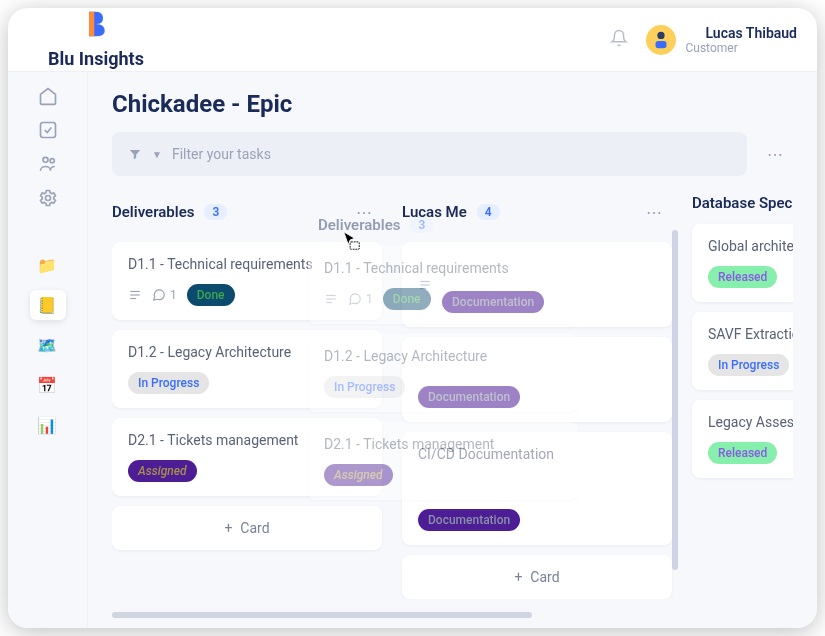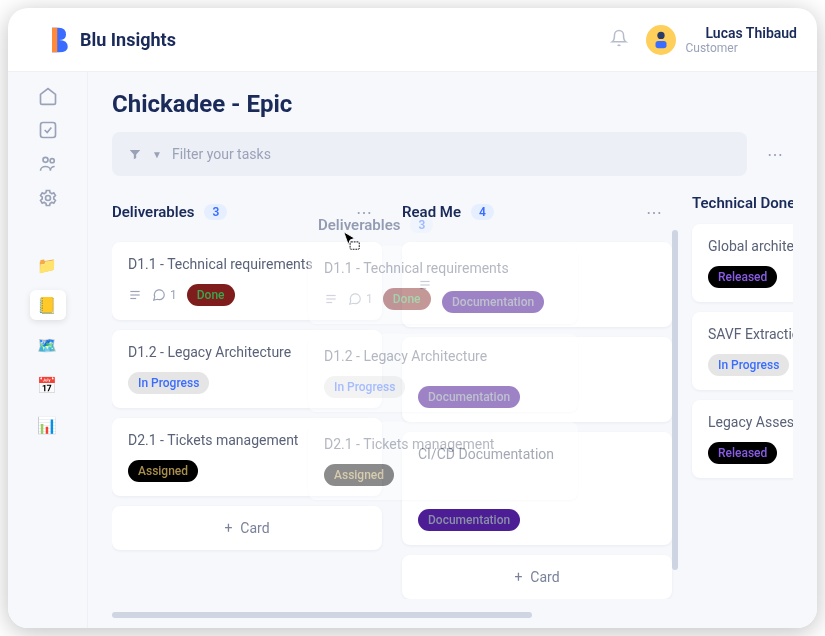--- a/index.html
+++ b/index.html
@@ -1,19 +1,19 @@
 <!DOCTYPE html>
 <html><head>
 <meta charset="utf-8">
 <style>
 * { box-sizing: border-box; margin: 0; padding: 0; }
 body { font-family: -apple-system, BlinkMacSystemFont, "Segoe UI", Roboto, sans-serif; background: #fff; width: 825px; height: 636px; overflow: hidden; position: relative; }
 .window { position: absolute; top: 8px; left: 8px; right: 8px; bottom: 8px; background: #fff; border-radius: 20px; box-shadow: 0 4px 24px rgba(0,0,0,0.25); overflow: hidden; }
 .topbar { height: 64px; display: flex; align-items: center; padding: 0 20px 0 40px; border-bottom: 1px solid #eef0f5; }
-.brand { display: flex; align-items: center; gap: 10px; font-weight: 700; color: #1a2b5a; font-size: 18px; }
+.brand { display: flex; align-items: center; gap: 10px; font-weight: 700; color: #1a2b5a; font-size: 18px; flex-direction: column; }
 .brand-logo { width: 22px; height: 28px; }
 .topbar-right { margin-left: auto; display: flex; align-items: center; gap: 18px; }
 .bell { color: #b6bccb; }
 .avatar { width: 30px; height: 30px; border-radius: 50%; background: #ffcf5c; display:flex; align-items:center; justify-content:center; }
 .user { display: flex; align-items: center; gap: 10px; }
 .user-name { font-weight: 600; color: #1a2b5a; font-size: 14px; padding-left: 20px; }
 .user-role { font-size: 12px; color: #9aa2b8; }
 .body { display: flex; height: calc(100% - 64px); }
 .leftnav { width: 80px; background: #f6f8fc; padding-top: 12px; display: flex; flex-direction: column; align-items: center; gap: 10px; border-right: 1px solid #eef0f5; }
 .nav-icon { width: 24px; height: 24px; color: #9aa2b8; display:flex; align-items:center; justify-content:center; }
@@ -29,25 +29,25 @@
 .col { width: 270px; flex: 0 0 270px; }
 .col-head { display:flex; align-items:center; gap: 10px; padding: 4px 0 12px; }
 .col-title { font-weight: 600; color: #1a2b5a; font-size: 15px; }
 .col-count { background: #e6efff; color: #3a6dff; font-size: 12px; font-weight:600; border-radius: 10px; padding: 1px 8px; }
 .col-head .more-btn { margin-left:auto; }
 .card { background: #fff; border-radius: 8px; padding: 14px 16px; margin-bottom: 10px; box-shadow: 0 1px 3px rgba(20,30,60,0.06); }
 .card-title { color: #5a6278; font-size: 14px; margin-bottom: 12px; }
 .card-meta { display:flex; align-items:center; gap: 10px; }
 .mini-icon { color:#9aa2b8; display:inline-flex; align-items:center; gap:4px; font-size:12px; }
 .tag { font-size: 12px; padding: 4px 10px; border-radius: 12px; font-weight: 500; display:inline-block; }
-.tag.done { background: #7f1d1d; color: #3aa64d; }
+.tag.done { background: #0c4a6e; color: #3aa64d; }
 .tag.progress { background: #e5e5e5; color: #3a6dff; }
-.tag.assigned { background: #000000; color: #a98f4d; }
+.tag.assigned { background: #4c1d95; color: #a98f4d; font-style: italic; }
 .tag.doc { background: #4c1d95; color: #8a90a6; margin-top: 35px; }
-.tag.released { background: #000000; color: #8a5ce6; }
+.tag.released { background: #86efac; color: #8a5ce6; }
 .add-card { background:#fff; border-radius:8px; padding:14px; text-align:center; color:#7a829a; font-size:14px; box-shadow: 0 1px 3px rgba(20,30,60,0.06); cursor:pointer; display:flex; align-items:center; justify-content:center; gap:8px; }
 .board-scroll { position:absolute; left:24px; bottom:10px; width:420px; height:6px; background:#d0d5e2; border-radius:3px; }
 .vscroll { position:absolute; right:-6px; top:0; width:6px; height:340px; background:#cfd4e2; border-radius:3px; }
 .board-wrap { position: relative; }
 
 .ghost-col { position:absolute; top: 140px; left: 220px; width: 270px; opacity: 0.45; pointer-events:none; }
 .ghost-col .col-head { padding-left: 10px; }
 .ghost-col .card { background:#fff; }
 .cursor { position:absolute; top: 158px; left: 252px; z-index: 50; }
 </style>
@@ -188,21 +188,21 @@
                 </div>
             </div>
             <div class="add-card">
                 <span>+</span>
                 <span>Card</span>
               </div>
           </div>
 
           <div class="col">
             <div class="col-head">
-              <span class="col-title">Read Me</span>
+              <span class="col-title">Lucas Me</span>
               <span class="col-count">4</span>
               <div class="more-btn">
                   <span>⋯</span>
                 </div>
             </div>
             <div class="card">
               <div class="card-meta">
                 <span class="mini-icon">
                     <svg width="14" height="14" viewBox="0 0 24 24" fill="none" stroke="currentColor" stroke-width="2">
                       <line x1="4" y1="6" x2="20" y2="6"></line>
@@ -225,21 +225,21 @@
                 </div>
             </div>
             <div class="add-card">
                 <span>+</span>
                 <span>Card</span>
               </div>
           </div>
 
           <div class="col">
             <div class="col-head">
-              <span class="col-title">Technical Done</span>
+              <span class="col-title">Database Spec</span>
             </div>
             <div class="card">
               <div class="card-title">Global architecture</div>
               <div class="card-meta">
                   <span class="tag released">Released</span>
                 </div>
             </div>
             <div class="card">
               <div class="card-title">SAVF Extraction</div>
               <div class="card-meta">

